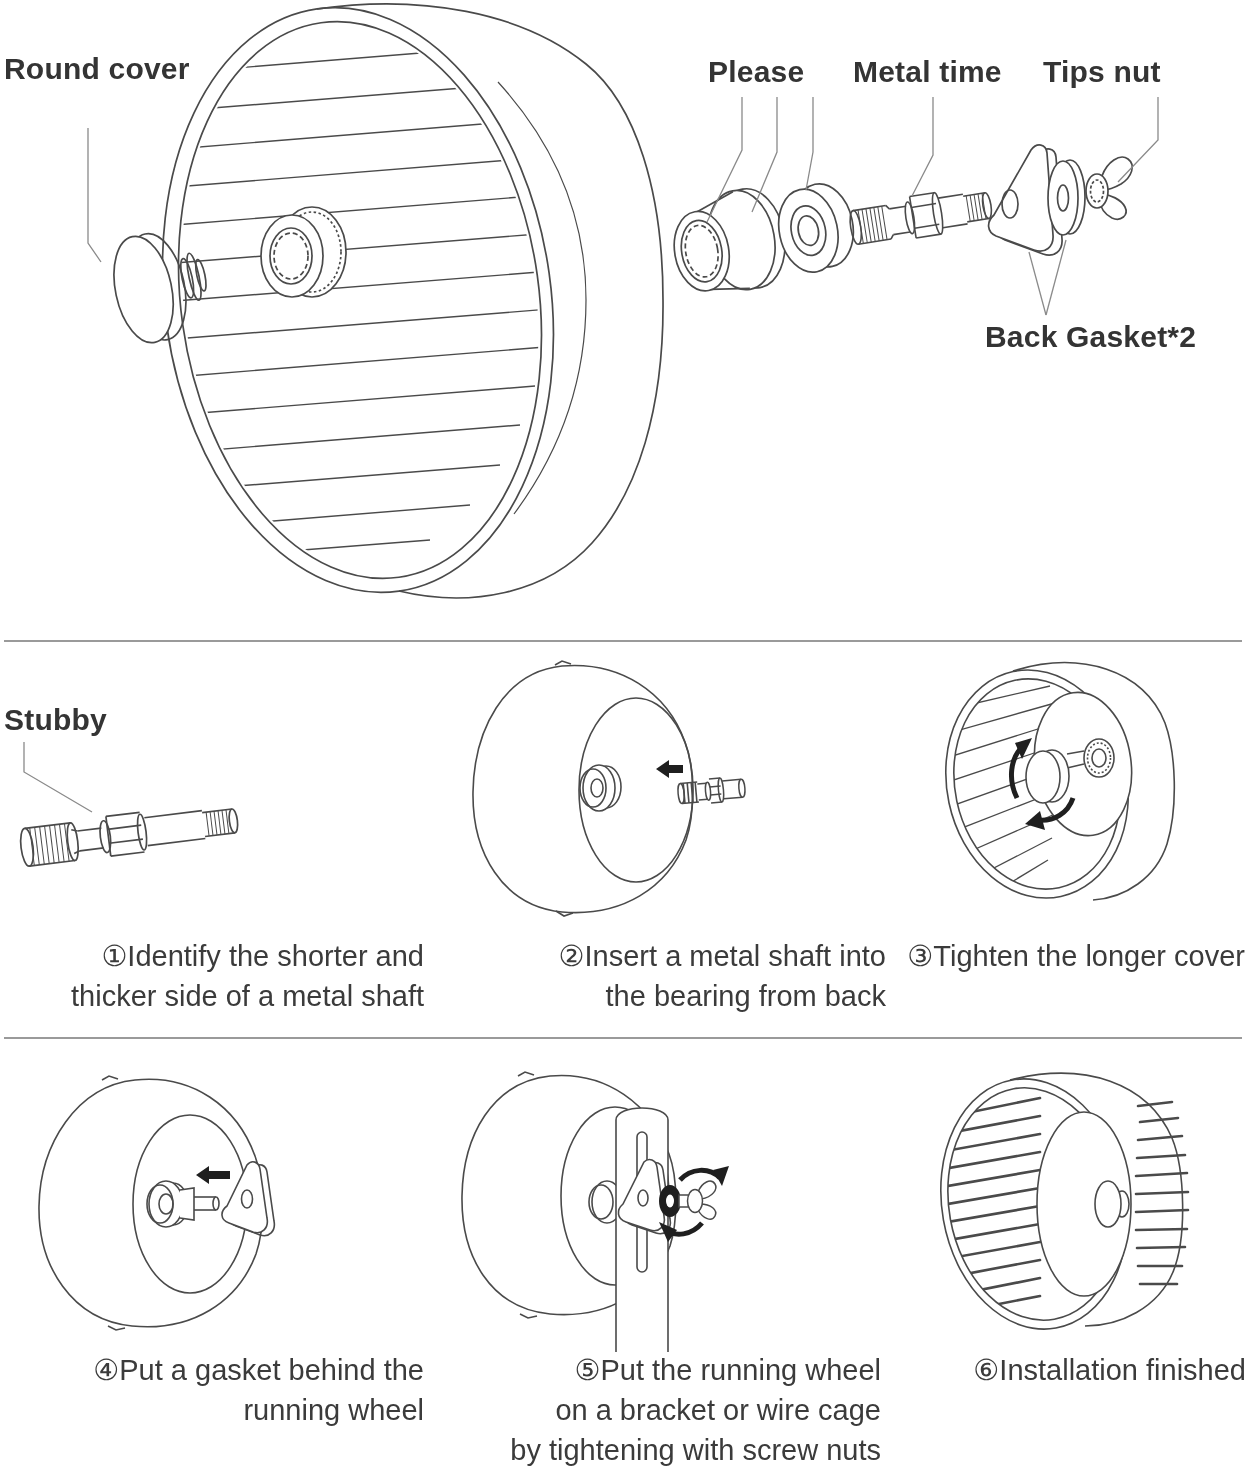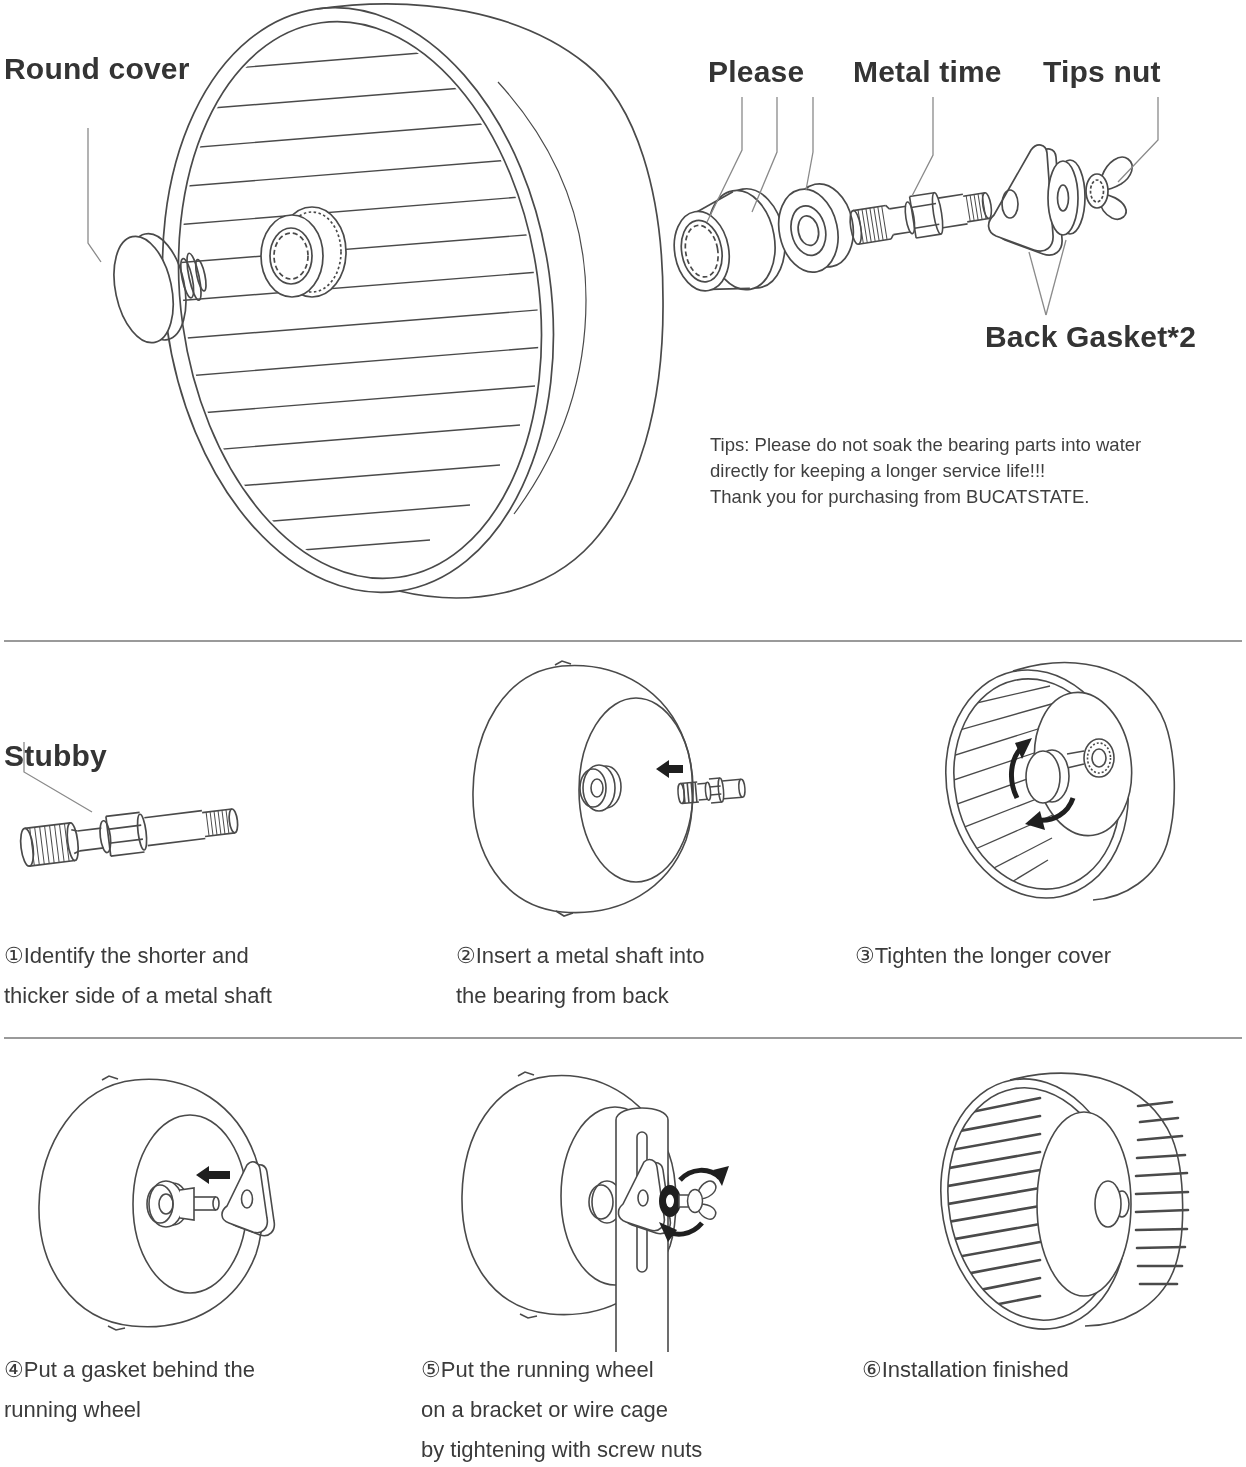--- a/index.html
+++ b/index.html
@@ -2,21 +2,21 @@
 <html><head>
 <meta charset="utf-8">
 <style>
   html,body{margin:0;padding:0;}
   body{width:1246px;height:1467px;background:#ffffff;position:relative;overflow:hidden;
        font-family:"Liberation Sans",sans-serif;}
   svg.art{position:absolute;overflow:visible;}
   .lbl{position:absolute;font-weight:700;font-size:30px;color:#343434;letter-spacing:.2px;white-space:nowrap;text-align:right;}
   .tips{position:absolute;font-size:18.5px;line-height:26px;color:#3f3f3f;white-space:pre-line;}
   .tips .para{margin:0 0 13px 0;white-space:pre-line;}
-  .caption{position:absolute;font-size:22px;line-height:40px;color:#3b3b3b;white-space:pre-line;}
+  .caption{position:absolute;font-size:29px;line-height:40px;color:#3b3b3b;white-space:pre-line;text-align:right;}
   .divider{position:absolute;left:4px;right:4px;height:1.5px;background:#9a9a9a;}
 </style>
 </head>
 <body>
 
 <svg class="art" style="left:0;top:0" width="1246" height="645" viewBox="0 0 1246 645">
   <defs>
     <clipPath id="drumOpen">
         <ellipse cx="360" cy="300" rx="176" ry="277" transform="rotate(-8 360 300)"></ellipse>
       </clipPath>
@@ -149,28 +149,25 @@
   </g>
 </svg>
 
 <div class="lbl" style="left:4px;top:52px">Round cover</div>
 <div class="lbl" style="left:708px;top:55px">Please</div>
 <div class="lbl" style="left:853px;top:55px">Metal time</div>
 <div class="lbl" style="left:1043px;top:55px">Tips nut</div>
 <div class="lbl" style="left:985px;top:320px">Back Gasket*2</div>
 
 <div class="tips" style="left:710px;top:406px;width:536px">
-  <p class="para">Tips: Please do not soak the bearing parts into water
-directly for keeping a longer service life!!!
-Thank you for purchasing from BUCATSTATE.</p>
 </div>
 
 <div class="divider" style="top:640px"></div>
 
-<div class="lbl" style="left:4px;top:739px">Stubby</div>
+<div class="lbl" style="left:4px;top:703px">Stubby</div>
 
 <svg class="art" style="left:0;top:690px" width="270" height="190" viewBox="0 0 270 190">
   <polyline points="24,52 24,82 92,122" stroke="#8a8a8a" stroke-width="1.3" fill="none"></polyline>
   <g stroke="#4a4a4a" stroke-width="1.7" fill="none" transform="translate(20,92) rotate(-7 115 50)">
     <ellipse cx="6" cy="52" rx="6" ry="19"></ellipse>
     <line x1="6" y1="33" x2="52" y2="33"></line>
       <line x1="6" y1="71" x2="52" y2="71"></line>
     <g stroke-width="1">
       <line x1="11" y1="33" x2="11" y2="71"></line>
         <line x1="16" y1="33" x2="16" y2="71"></line>

